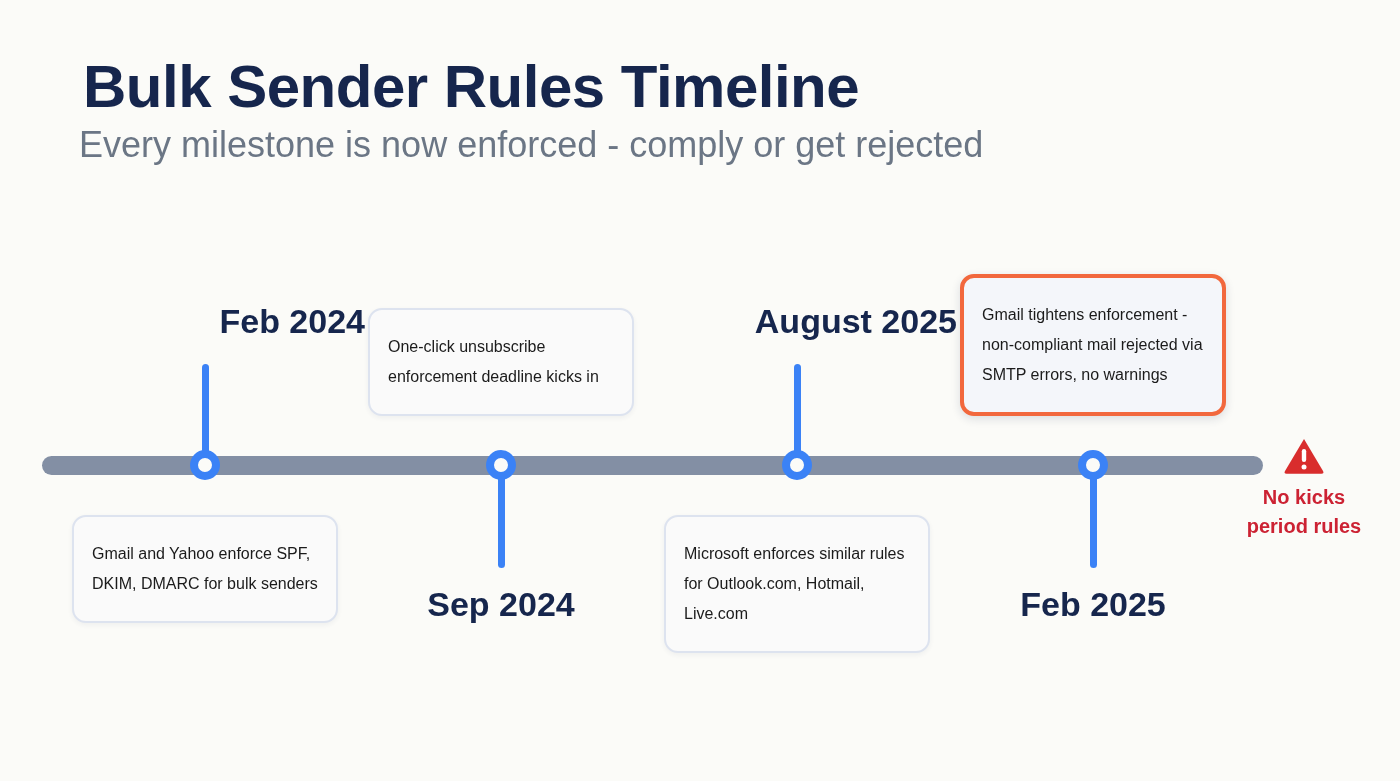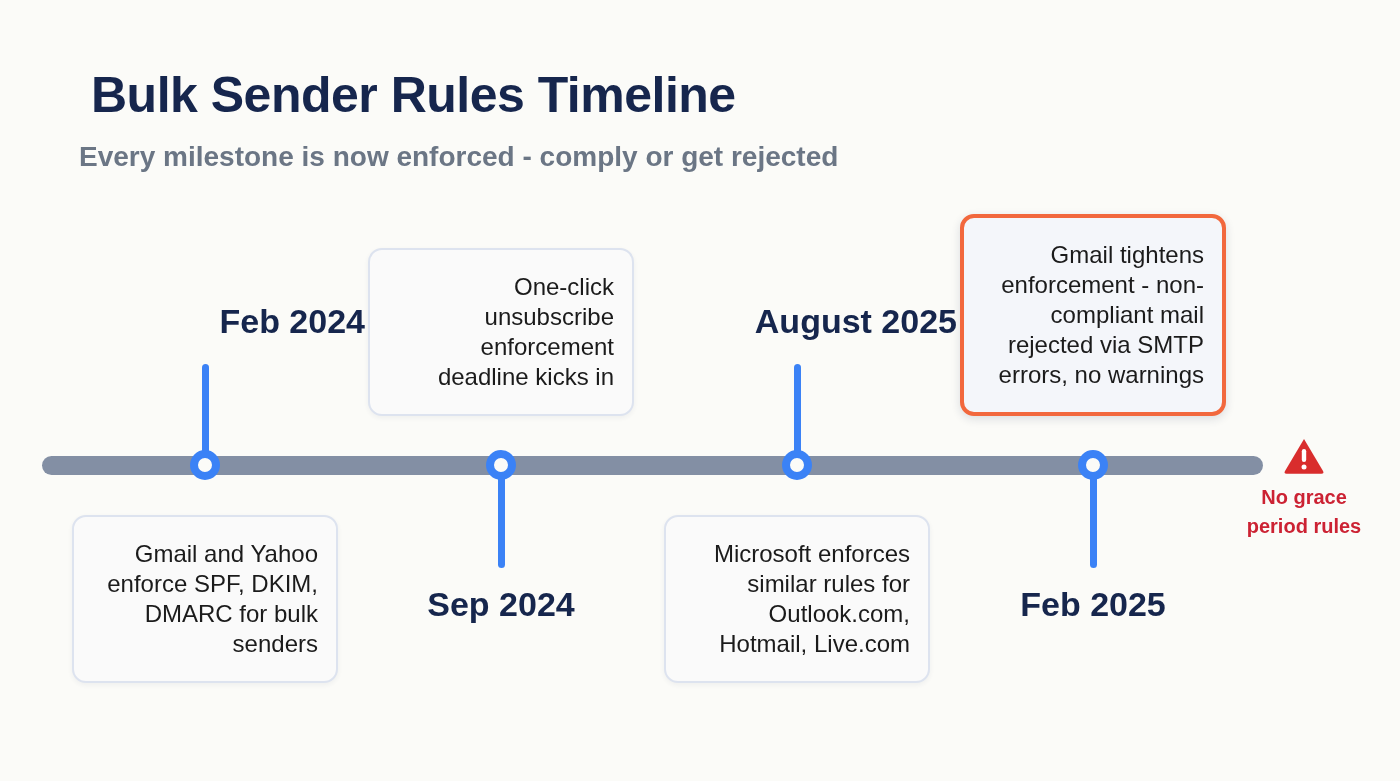--- a/index.html
+++ b/index.html
@@ -16,31 +16,31 @@
   }
 
   
   .header {
     position: absolute;
     left: 79px;
     top: 52px;
     width: 1100px;
   }
   .page-title {
-    font-size: 50px;
+    font-size: 60px;
     font-weight: bold;
     color: #16264d;
     letter-spacing: -0.5px;
     line-height: 62px;
-    margin: 12px;
+    margin: 4px;
     white-space: nowrap;
   }
   .page-subtitle {
-    font-size: 28px;
-    font-weight: bold;
+    font-size: 36px;
+    font-weight: normal;
     color: #6b7685;
     line-height: 38px;
     margin: 8px 0 0 0;
     white-space: nowrap;
   }
 
   
   .timeline-stage {
     position: absolute;
     left: 0;
@@ -105,24 +105,24 @@
   
   .card {
     position: absolute;
     left: -133px;
     width: 266px;
     box-sizing: border-box;
     background: #fafafa;
     border: 2px solid #dde3ef;
     border-radius: 14px;
     padding: 22px 18px;
-    font-size: 24px;
+    font-size: 16px;
     line-height: 30px;
     color: #1b1b1b;
-    text-align: right;
+    text-align: left;
     box-shadow: 0 2px 5px rgba(30, 45, 80, 0.06);
   }
   .card-above { bottom: 365px; }
   .card-below { top: 515px; }
 
   .card.highlight {
     border: 4px solid #f2683d;
     background: #f4f6fa;
     box-shadow: 0 3px 10px rgba(30, 45, 80, 0.14);
   }
@@ -189,18 +189,18 @@
     <div class="card card-above highlight">Gmail tightens enforcement - non-compliant mail rejected via SMTP errors, no warnings</div>
   </div>
 
   <div class="warning">
     <svg class="warning-icon" viewBox="0 0 42 38">
       <path d="M21 2 L40 34 Q41.5 36.8 38.4 36.8 L3.6 36.8 Q0.5 36.8 2 34 Z" fill="#d92d2d"></path>
       <rect x="18.8" y="12" width="4.4" height="13" rx="2.2" fill="#ffffff"></rect>
       <circle cx="21" cy="30" r="2.5" fill="#ffffff"></circle>
     </svg>
     <div class="warning-text">
-      <div>No grace</div>
+      <div>No kicks</div>
       <div>period rules</div>
     </div>
   </div>
 
 </div>
 
 </body></html>

